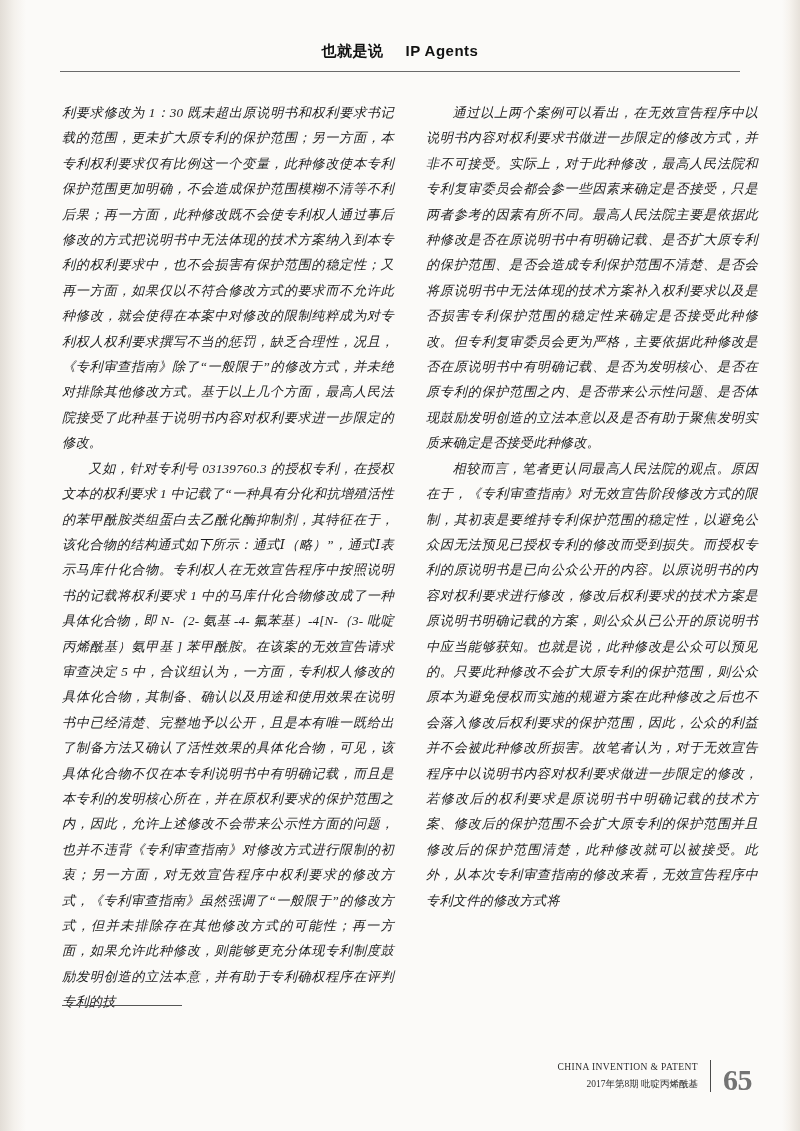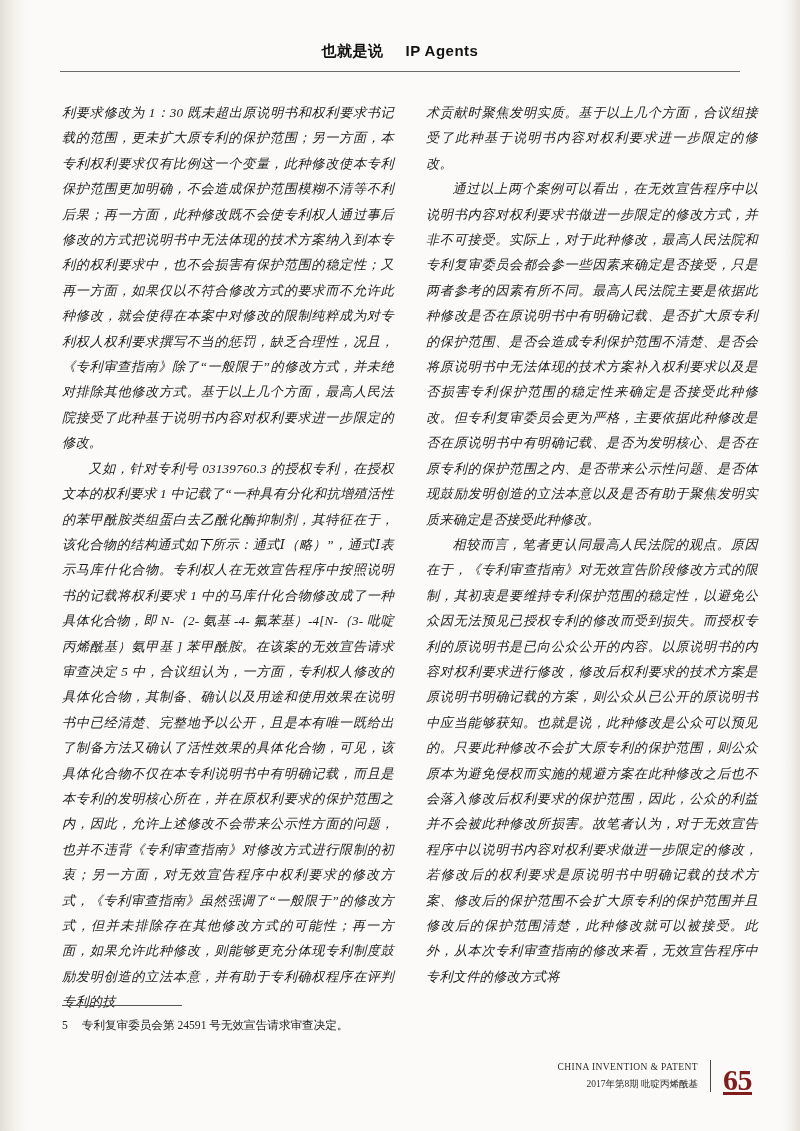--- a/index.html
+++ b/index.html
@@ -134,24 +134,23 @@
   }
   .footer-sep {
     width: 1px;
     align-self: stretch;
     background: #4a4a4a;
     margin: 0 2px 3px 2px;
   }
   .page-num {
     font-size: 30px;
     font-weight: bold;
-    color: #7f1d1d;
+    color: #737373;
     line-height: 1;
     letter-spacing: -0.5px;
-    text-decoration: underline;
   }
 </style>
 </head>
 <body>
 
 <div class="page">
 
   <div class="header">
     <div class="header-title">
       <span>也就是说</span><span class="en" style="display:inline-block;width:22px;"></span><span class="en">IP Agents</span>
@@ -160,32 +159,28 @@
   </div>
 
   <div class="columns">
 
     <div class="col">
       <p class="para">利要求修改为 1：30 既未超出原说明书和权利要求书记载的范围，更未扩大原专利的保护范围；另一方面，本专利权利要求仅有比例这一个变量，此种修改使本专利保护范围更加明确，不会造成保护范围模糊不清等不利后果；再一方面，此种修改既不会使专利权人通过事后修改的方式把说明书中无法体现的技术方案纳入到本专利的权利要求中，也不会损害有保护范围的稳定性；又再一方面，如果仅以不符合修改方式的要求而不允许此种修改，就会使得在本案中对修改的限制纯粹成为对专利权人权利要求撰写不当的惩罚，缺乏合理性，况且，《专利审查指南》除了“一般限于”的修改方式，并未绝对排除其他修改方式。基于以上几个方面，最高人民法院接受了此种基于说明书内容对权利要求进一步限定的修改。</p>
       <p class="para indent">又如，针对专利号 03139760.3 的授权专利，在授权文本的权利要求 1 中记载了“一种具有分化和抗增殖活性的苯甲酰胺类组蛋白去乙酰化酶抑制剂，其特征在于，该化合物的结构通式如下所示：通式Ⅰ（略）”，通式Ⅰ表示马库什化合物。专利权人在无效宣告程序中按照说明书的记载将权利要求 1 中的马库什化合物修改成了一种具体化合物，即 N-（2- 氨基 -4- 氟苯基）-4[N-（3- 吡啶丙烯酰基）氨甲基 ] 苯甲酰胺。在该案的无效宣告请求审查决定 5 中，合议组认为，一方面，专利权人修改的具体化合物，其制备、确认以及用途和使用效果在说明书中已经清楚、完整地予以公开，且是本有唯一既给出了制备方法又确认了活性效果的具体化合物，可见，该具体化合物不仅在本专利说明书中有明确记载，而且是本专利的发明核心所在，并在原权利要求的保护范围之内，因此，允许上述修改不会带来公示性方面的问题，也并不违背《专利审查指南》对修改方式进行限制的初衷；另一方面，对无效宣告程序中权利要求的修改方式，《专利审查指南》虽然强调了“一般限于”的修改方式，但并未排除存在其他修改方式的可能性；再一方面，如果允许此种修改，则能够更充分体现专利制度鼓励发明创造的立法本意，并有助于专利确权程序在评判专利的技</p>
     </div>
 
     <div class="col">
-      <p class="para">术贡献时聚焦发明实质。基于以上几个方面，合议组接受了此种基于说明书内容对权利要求进一步限定的修改。</p>
       <p class="para indent">通过以上两个案例可以看出，在无效宣告程序中以说明书内容对权利要求书做进一步限定的修改方式，并非不可接受。实际上，对于此种修改，最高人民法院和专利复审委员会都会参一些因素来确定是否接受，只是两者参考的因素有所不同。最高人民法院主要是依据此种修改是否在原说明书中有明确记载、是否扩大原专利的保护范围、是否会造成专利保护范围不清楚、是否会将原说明书中无法体现的技术方案补入权利要求以及是否损害专利保护范围的稳定性来确定是否接受此种修改。但专利复审委员会更为严格，主要依据此种修改是否在原说明书中有明确记载、是否为发明核心、是否在原专利的保护范围之内、是否带来公示性问题、是否体现鼓励发明创造的立法本意以及是否有助于聚焦发明实质来确定是否接受此种修改。</p>
       <p class="para indent">相较而言，笔者更认同最高人民法院的观点。原因在于，《专利审查指南》对无效宣告阶段修改方式的限制，其初衷是要维持专利保护范围的稳定性，以避免公众因无法预见已授权专利的修改而受到损失。而授权专利的原说明书是已向公众公开的内容。以原说明书的内容对权利要求进行修改，修改后权利要求的技术方案是原说明书明确记载的方案，则公众从已公开的原说明书中应当能够获知。也就是说，此种修改是公众可以预见的。只要此种修改不会扩大原专利的保护范围，则公众原本为避免侵权而实施的规避方案在此种修改之后也不会落入修改后权利要求的保护范围，因此，公众的利益并不会被此种修改所损害。故笔者认为，对于无效宣告程序中以说明书内容对权利要求做进一步限定的修改，若修改后的权利要求是原说明书中明确记载的技术方案、修改后的保护范围不会扩大原专利的保护范围并且修改后的保护范围清楚，此种修改就可以被接受。此外，从本次专利审查指南的修改来看，无效宣告程序中专利文件的修改方式将</p>
     </div>
 
   </div>
 
   <div class="footnote-wrap">
     <div class="footnote-rule"></div>
-    <div class="footnote">
-      <span class="fn-num">5</span><span>专利复审委员会第 24591 号无效宣告请求审查决定。</span>
-    </div>
   </div>
 
   <div class="footer">
     <div class="footer-text">
       <div class="footer-en">CHINA INVENTION &amp; PATENT</div>
       <div class="footer-cn">2017年第8期 吡啶丙烯酰基</div>
     </div>
     <div class="footer-sep"></div>
     <div class="page-num">65</div>
   </div>

